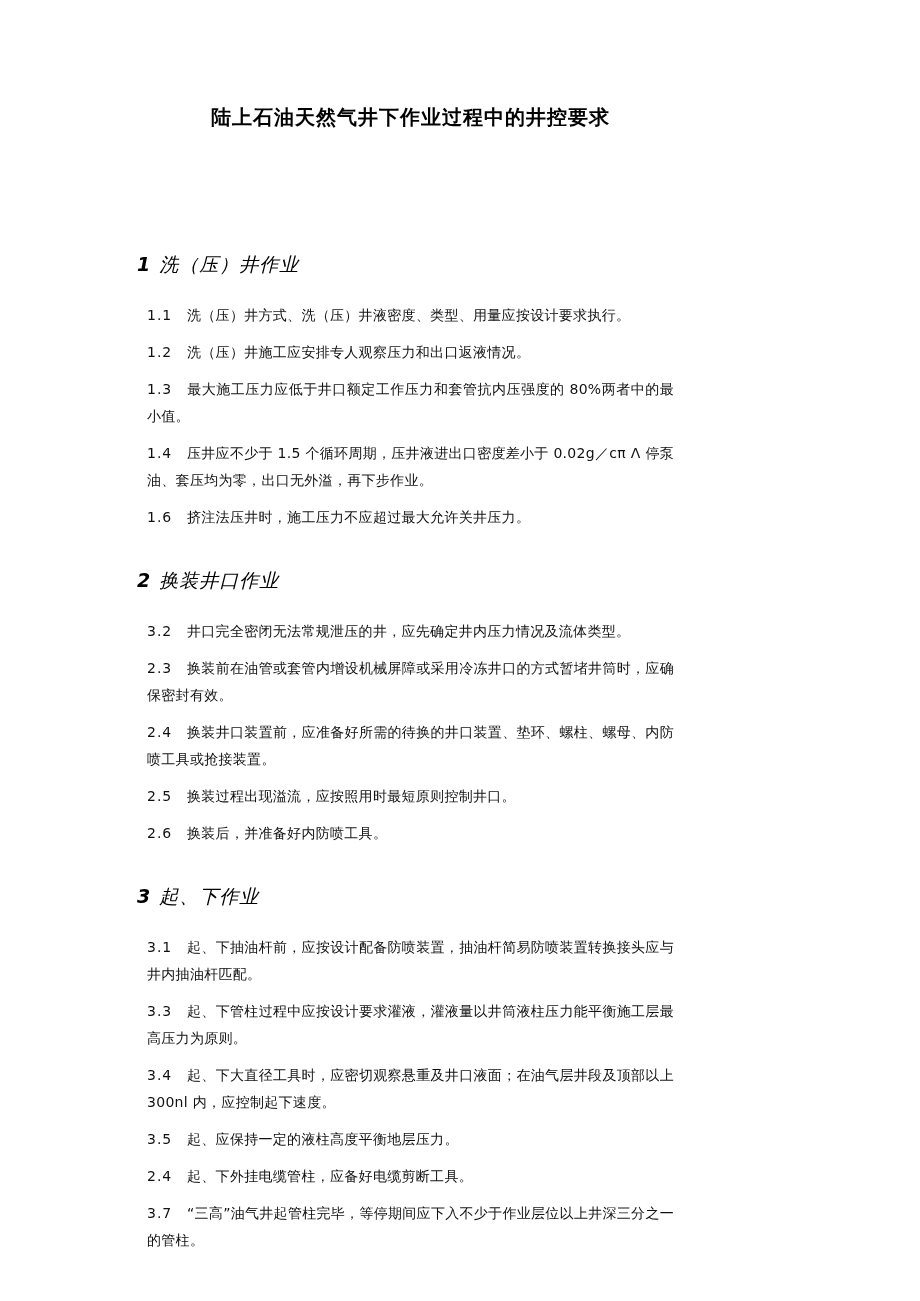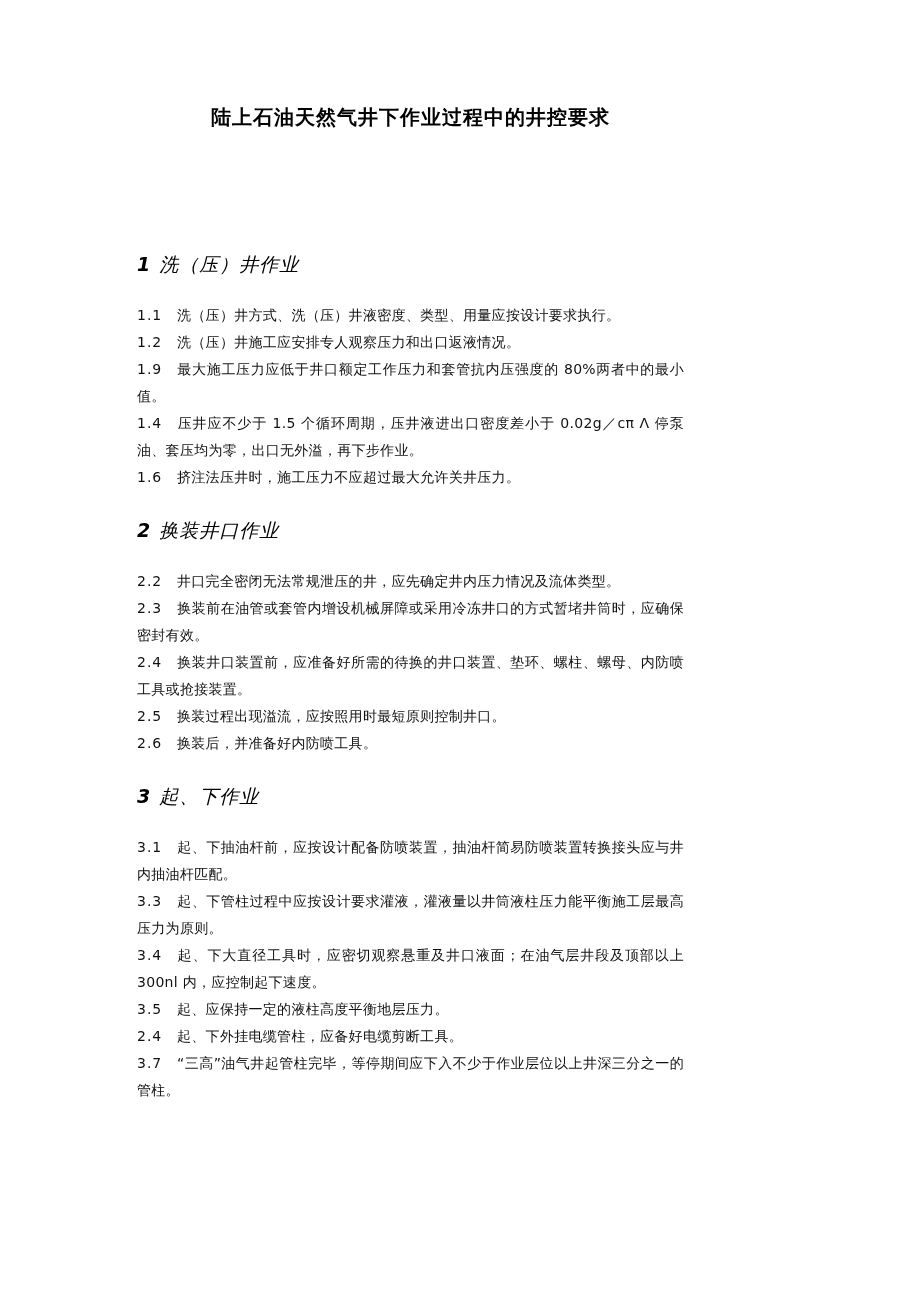--- a/index.html
+++ b/index.html
@@ -48,21 +48,21 @@
     font-size: 19px;
     font-weight: 700;
     margin-right: 9px;
   }
   .section-title {
     font-size: 19px;
     font-weight: 400;
     letter-spacing: 1px;
   }
   .item {
-    margin: 0;
+    margin: 10px;
     font-size: 14px;
     line-height: 27px;
     color: #111;
     text-align: justify;
   }
   .item-num {
     display: inline-block;
     min-width: 40px;
     letter-spacing: 1px;
   }
@@ -74,27 +74,27 @@
 <body>
 
 <div class="page">
   <h1 class="doc-title">陆上石油天然气井下作业过程中的井控要求</h1>
 
   <div class="sections">
       <section class="section">
         <h2 class="section-heading"><span class="section-num">1</span><span class="section-title">洗（压）井作业</span></h2>
         <p class="item"><span class="item-num">1.1</span><span class="item-text">洗（压）井方式、洗（压）井液密度、类型、用量应按设计要求执行。</span></p>
         <p class="item"><span class="item-num">1.2</span><span class="item-text">洗（压）井施工应安排专人观察压力和出口返液情况。</span></p>
-        <p class="item"><span class="item-num">1.9</span><span class="item-text">最大施工压力应低于井口额定工作压力和套管抗内压强度的 80%两者中的最小值。</span></p>
+        <p class="item"><span class="item-num">1.3</span><span class="item-text">最大施工压力应低于井口额定工作压力和套管抗内压强度的 80%两者中的最小值。</span></p>
         <p class="item"><span class="item-num">1.4</span><span class="item-text">压井应不少于 1.5 个循环周期，压井液进出口密度差小于 0.02g／cπ Λ 停泵油、套压均为零，出口无外溢，再下步作业。</span></p>
         <p class="item"><span class="item-num">1.6</span><span class="item-text">挤注法压井时，施工压力不应超过最大允许关井压力。</span></p>
       </section>
       <section class="section">
         <h2 class="section-heading"><span class="section-num">2</span><span class="section-title">换装井口作业</span></h2>
-        <p class="item"><span class="item-num">2.2</span><span class="item-text">井口完全密闭无法常规泄压的井，应先确定井内压力情况及流体类型。</span></p>
+        <p class="item"><span class="item-num">3.2</span><span class="item-text">井口完全密闭无法常规泄压的井，应先确定井内压力情况及流体类型。</span></p>
         <p class="item"><span class="item-num">2.3</span><span class="item-text">换装前在油管或套管内增设机械屏障或采用冷冻井口的方式暂堵井筒时，应确保密封有效。</span></p>
         <p class="item"><span class="item-num">2.4</span><span class="item-text">换装井口装置前，应准备好所需的待换的井口装置、垫环、螺柱、螺母、内防喷工具或抢接装置。</span></p>
         <p class="item"><span class="item-num">2.5</span><span class="item-text">换装过程出现溢流，应按照用时最短原则控制井口。</span></p>
         <p class="item"><span class="item-num">2.6</span><span class="item-text">换装后，并准备好内防喷工具。</span></p>
       </section>
       <section class="section">
         <h2 class="section-heading"><span class="section-num">3</span><span class="section-title">起、下作业</span></h2>
         <p class="item"><span class="item-num">3.1</span><span class="item-text">起、下抽油杆前，应按设计配备防喷装置，抽油杆简易防喷装置转换接头应与井内抽油杆匹配。</span></p>
         <p class="item"><span class="item-num">3.3</span><span class="item-text">起、下管柱过程中应按设计要求灌液，灌液量以井筒液柱压力能平衡施工层最高压力为原则。</span></p>
         <p class="item"><span class="item-num">3.4</span><span class="item-text">起、下大直径工具时，应密切观察悬重及井口液面；在油气层井段及顶部以上 300nl 内，应控制起下速度。</span></p>

